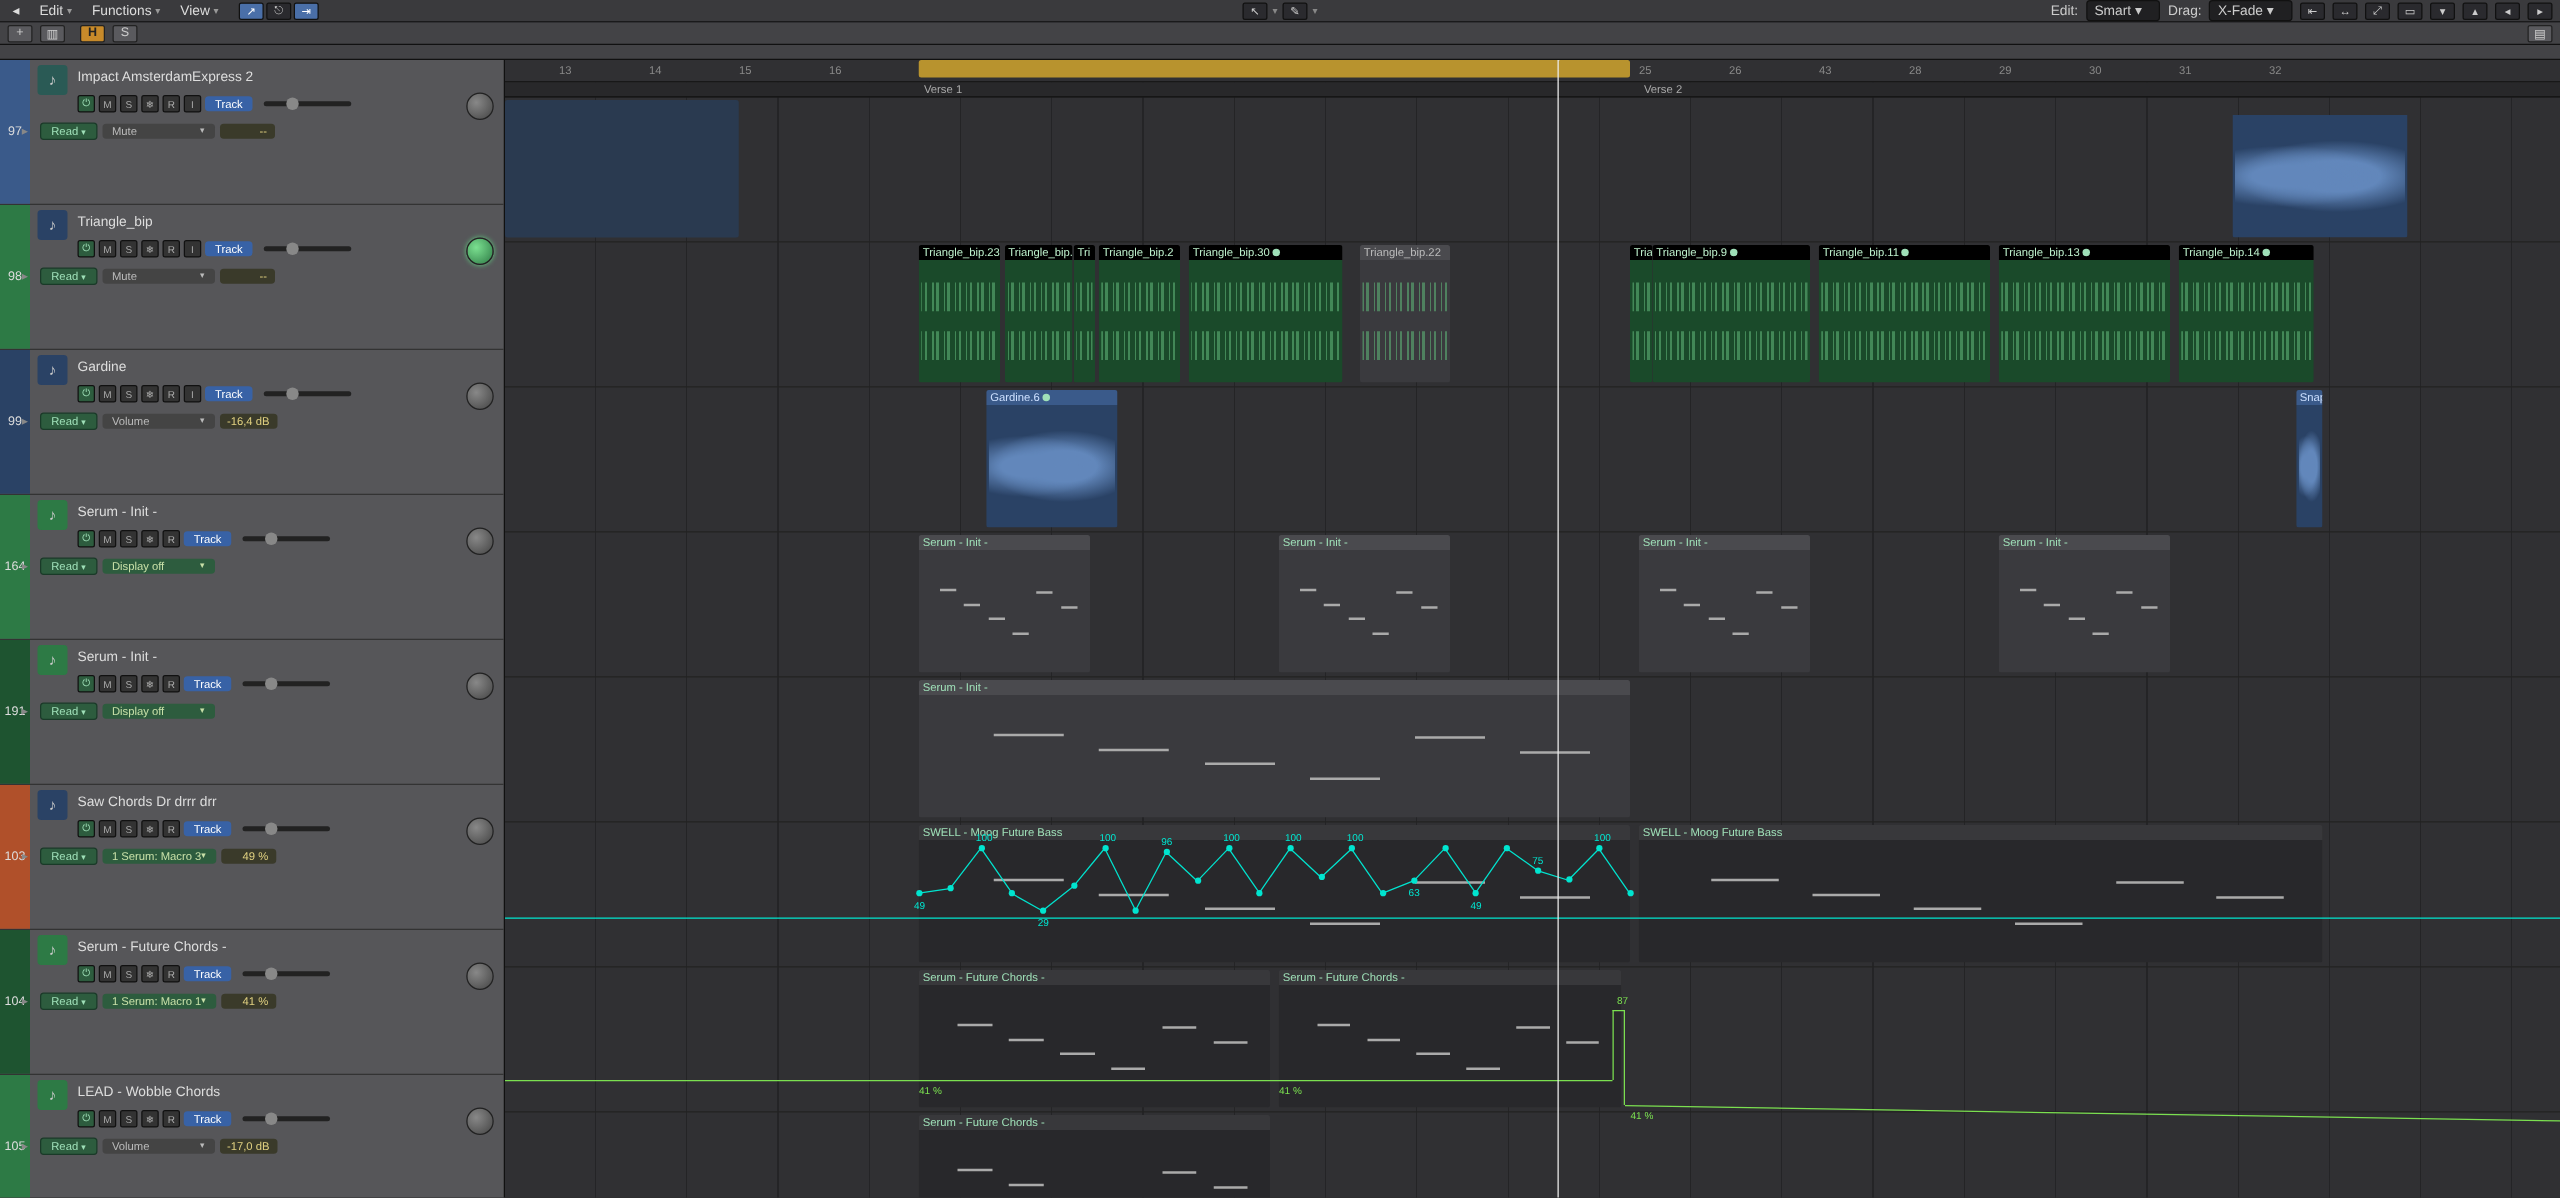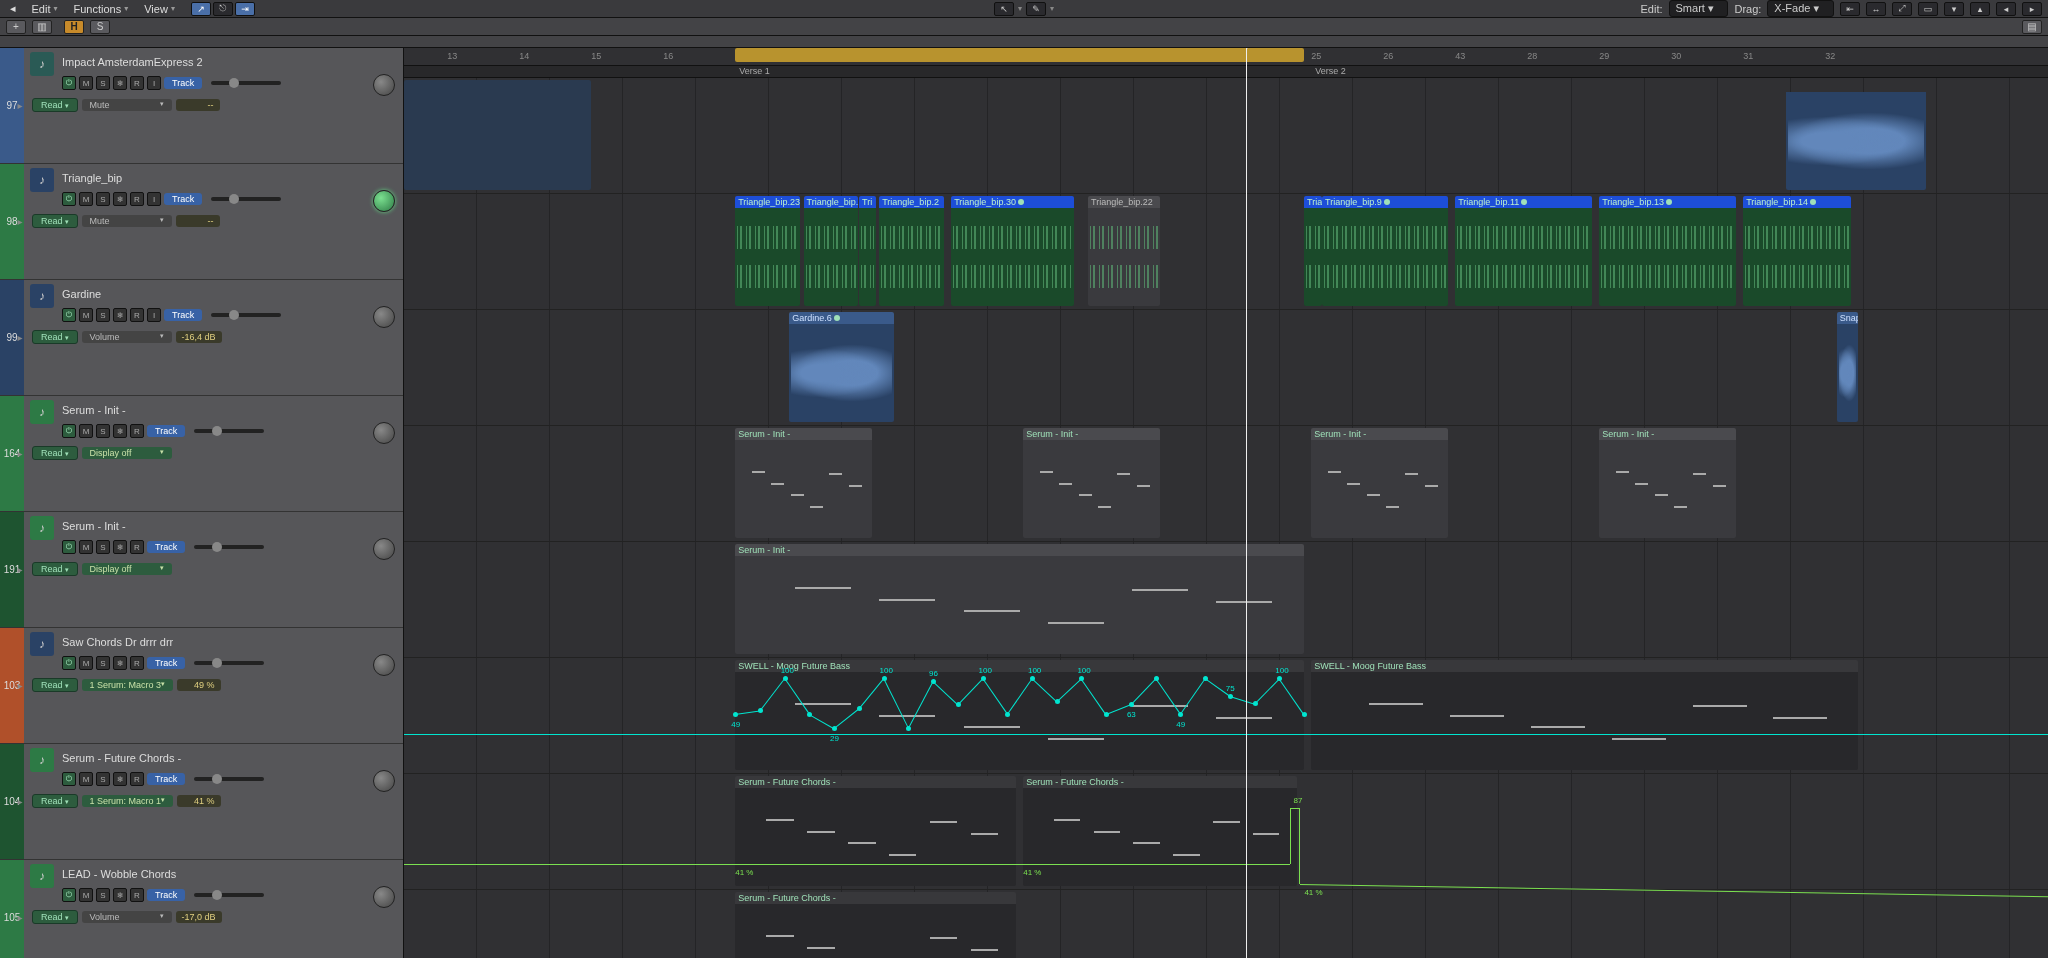--- a/index.html
+++ b/index.html
@@ -61,21 +61,21 @@
 .c-green { background:#2d7a45; }
 .c-green-d { background:#1e5430; }
 .c-orange { background:#b0502a; }
 .c-teal-icon { background:#2a5a55; }
 
 
 .track-lane { position:absolute; left:0; right:0; border-bottom:1px solid #222; }
 .region { position:absolute; top:0; bottom:0; border-radius:2px; overflow:hidden; }
 .region-header { height:12px; font-size:9px; padding:0 3px; white-space:nowrap; overflow:hidden; display:flex; align-items:center; gap:2px; }
 .region-body { position:absolute; top:12px; bottom:0; left:0; right:0; }
-.wave-green .region-header { background:#1d4ed8; color:#bdf0cc; }
+.wave-green .region-header { background:#000000; color:#bdf0cc; }
 .wave-green .region-body { background:#1a4a2a; }
 .wave-blue .region-header { background:#3a5a8a; color:#cde0ff; }
 .wave-blue .region-body { background:#2a4265; }
 .wave-gray .region-header { background:#4a4a4e; color:#bbb; }
 .wave-gray .region-body { background:#3a3a3e; }
 .midi-gray .region-header { background:#4a4a4e; color:#9fe0b8; }
 .midi-gray .region-body { background:#3a3a3e; }
 .midi-dark .region-header { background:#38383b; color:#9fe0b8; }
 .midi-dark .region-body { background:#28282b; }
 .loop-dot { width:6px; height:6px; border-radius:50%; background:#9fe0b8; display:inline-block; }
@@ -378,21 +378,21 @@
         <div class="bar" style="left: 691.2px;">22</div>
         <div class="bar" style="left: 763.2px;">23</div>
         <div class="bar" style="left: 835.2px;">24</div>
         <div class="bar" style="left: 907.2px;">25</div>
         <div class="bar" style="left: 979.2px;">26</div>
         <div class="bar" style="left: 1051.2px;">43</div>
         <div class="bar" style="left: 1123.2px;">28</div>
         <div class="bar" style="left: 1195.2px;">29</div>
         <div class="bar" style="left: 1267.2px;">30</div>
         <div class="bar" style="left: 1339.2px;">31</div>
-        <div class="bar" style="left: 1411.2px; margin-left: 10px;">32</div>
+        <div class="bar" style="left: 1411.2px;">32</div>
         <div class="cycle-region" style="left: 331.2px; width: 568.8px;"></div>
       </div>
       <div class="marker-row">
         <div class="marker" style="left: 331.2px;">Verse 1</div>
         <div class="marker" style="left: 907.2px;">Verse 2</div>
       </div>
       <div class="track-lane" style="top: 30px; height: 116px;">
         <div class="region wave-blue" style="left: 1382.4px; width: 140px; top: 2px; height: 110px;">
           <div class="region-body">
             <div class="wf-blue"></div>

